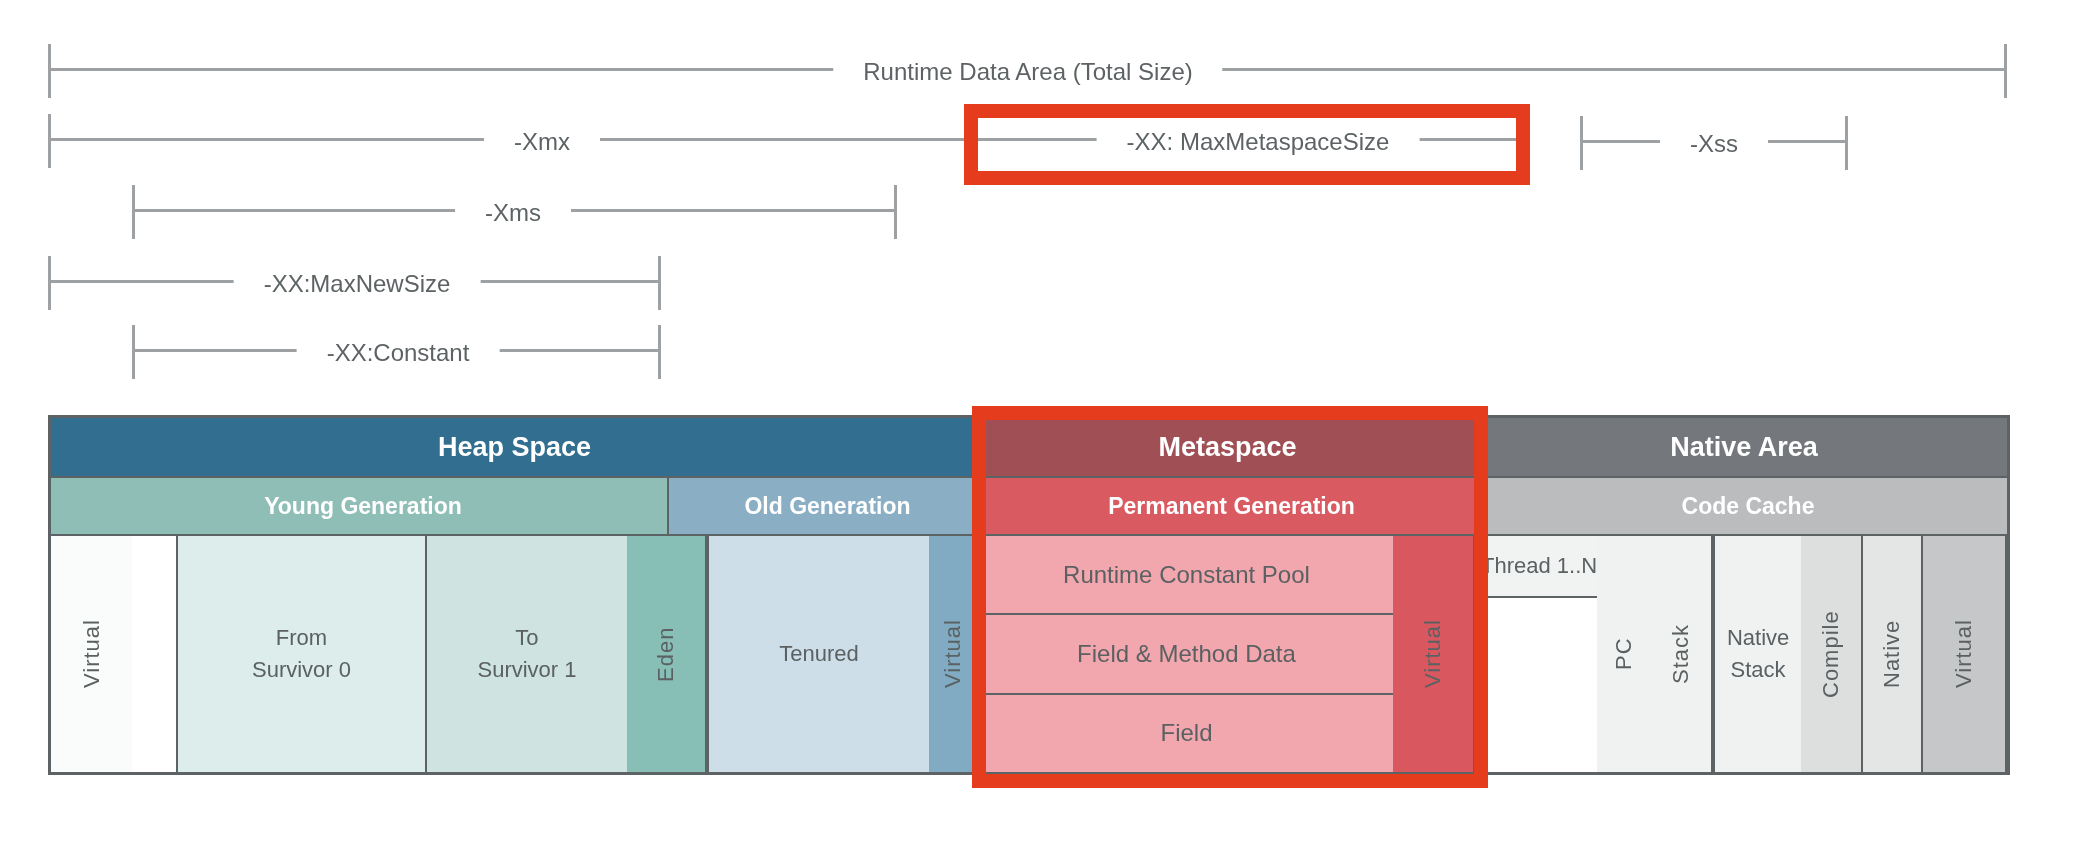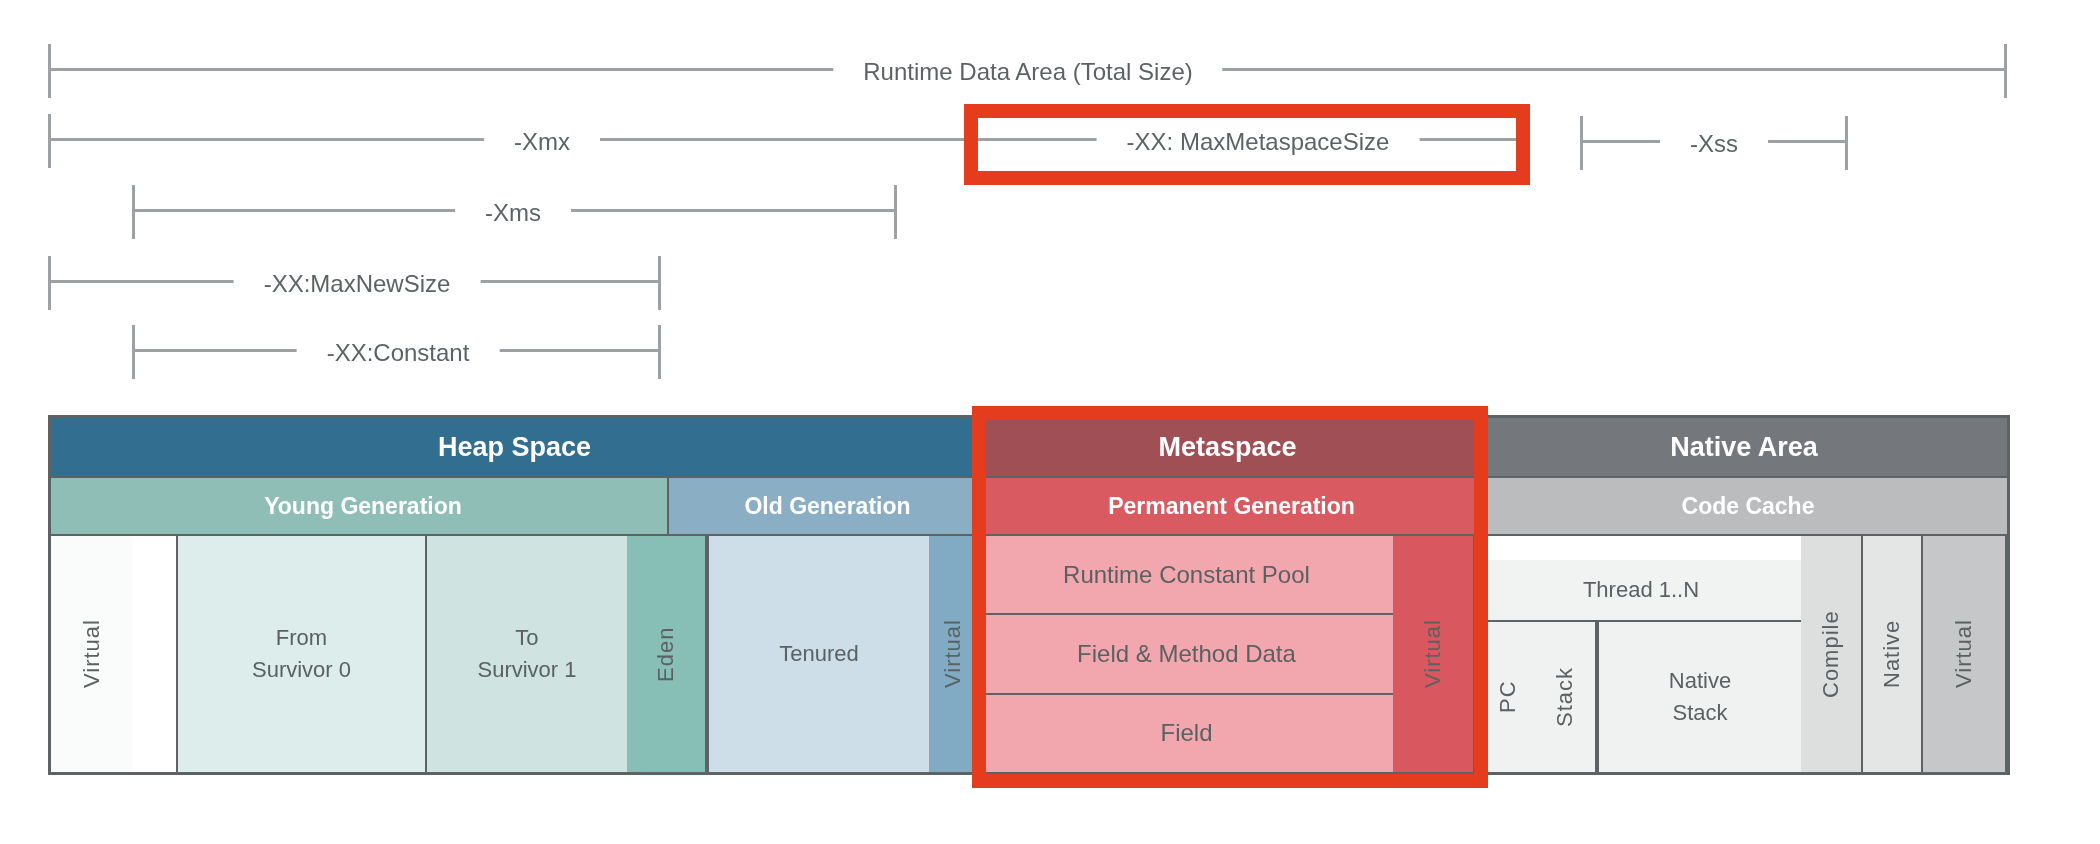--- a/index.html
+++ b/index.html
@@ -42,21 +42,21 @@
         color:var(--cell-text);font-size:22px;box-sizing:border-box;
         white-space:pre-line;line-height:1.45;}
   .vert{writing-mode:vertical-rl;transform:rotate(180deg);white-space:nowrap;
         letter-spacing:1px;}
 
   .metastack{display:flex;flex-direction:column;box-sizing:border-box;}
   .mcell{flex:1;display:flex;align-items:center;justify-content:center;
          color:var(--cell-text);font-size:24px;box-sizing:border-box;}
   .mcell + .mcell{border-top:2px solid var(--border);}
 
-  .threadgroup{display:flex;flex-direction:column;box-sizing:border-box;margin-top:24px;}
+  .threadgroup{display:flex;box-sizing:border-box;}
   .thead{height:62px;display:flex;align-items:center;justify-content:center;
          font-size:22px;color:var(--cell-text);border-bottom:2px solid var(--border);
          box-sizing:border-box;}
   .tcells{flex:1;display:flex;min-height:0;}
   .tcells > * + *{border-left:2px solid var(--border);}
 
   
   .h1.heap{background:var(--heap-header);}   .h2.young{background:var(--young);}
   .h2.old{background:var(--old);}            .h1.meta{background:var(--meta-header);}
   .h2.perm{background:var(--perm);}          .h1.native{background:var(--native-header);}

